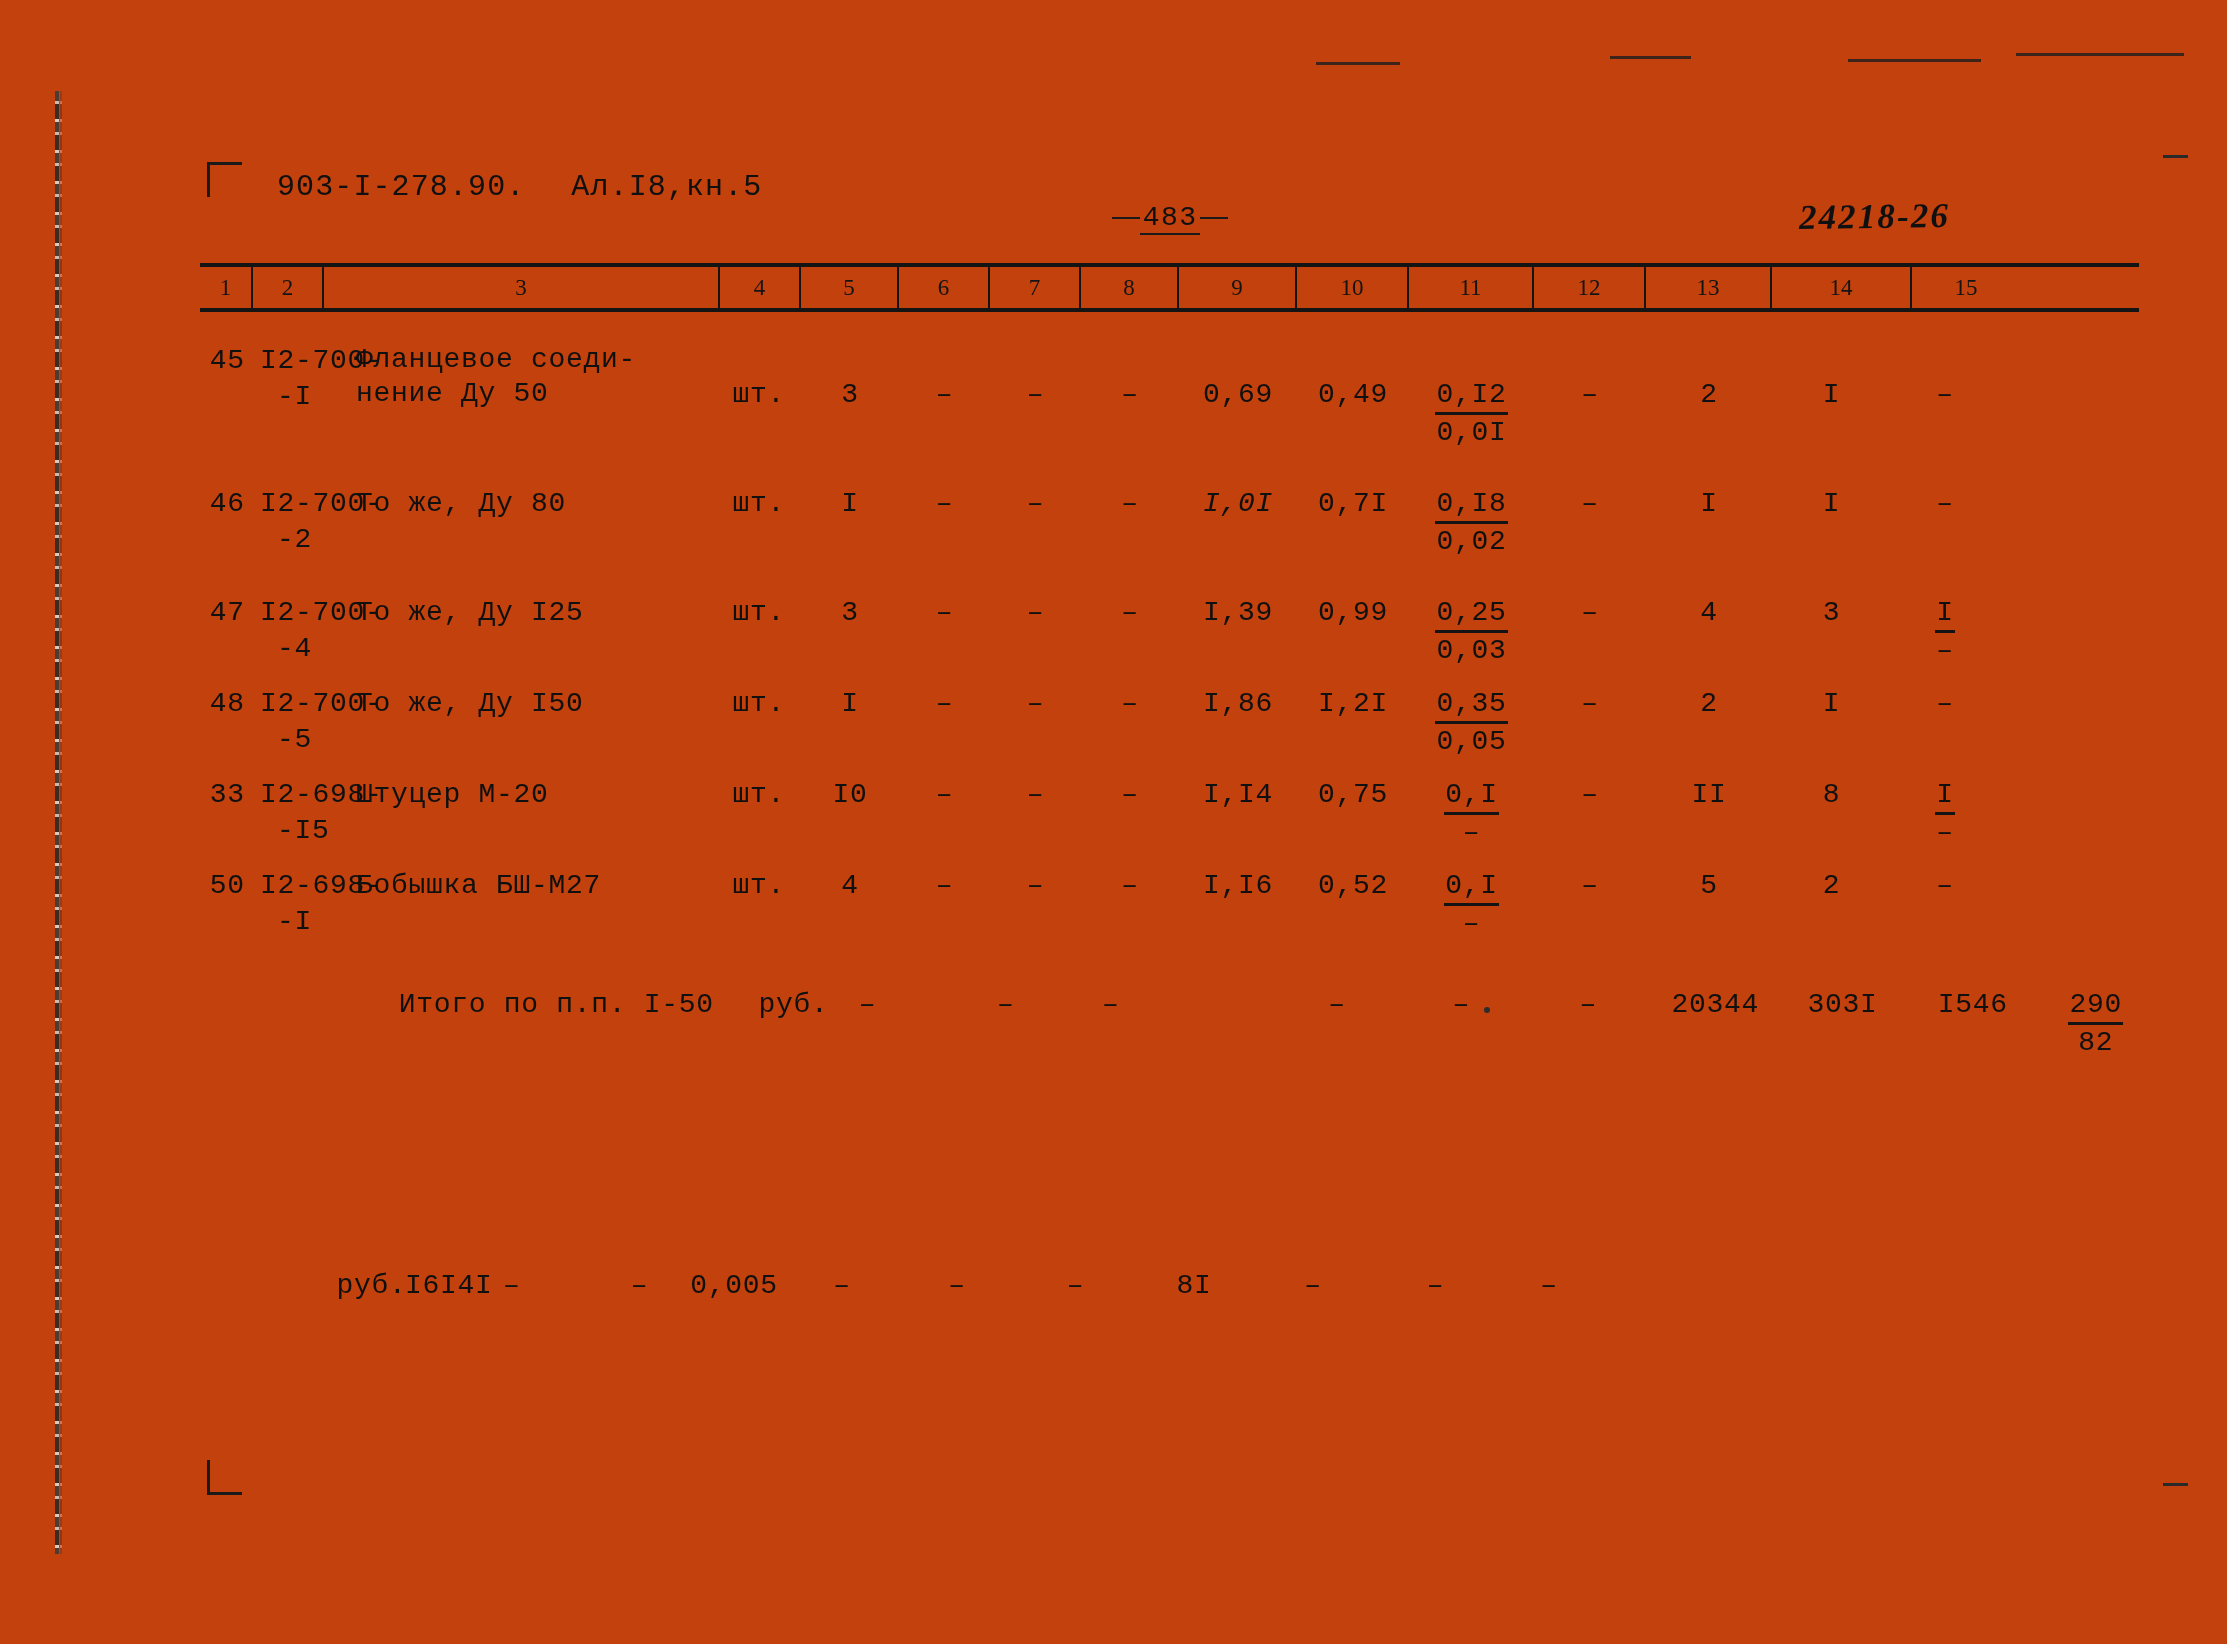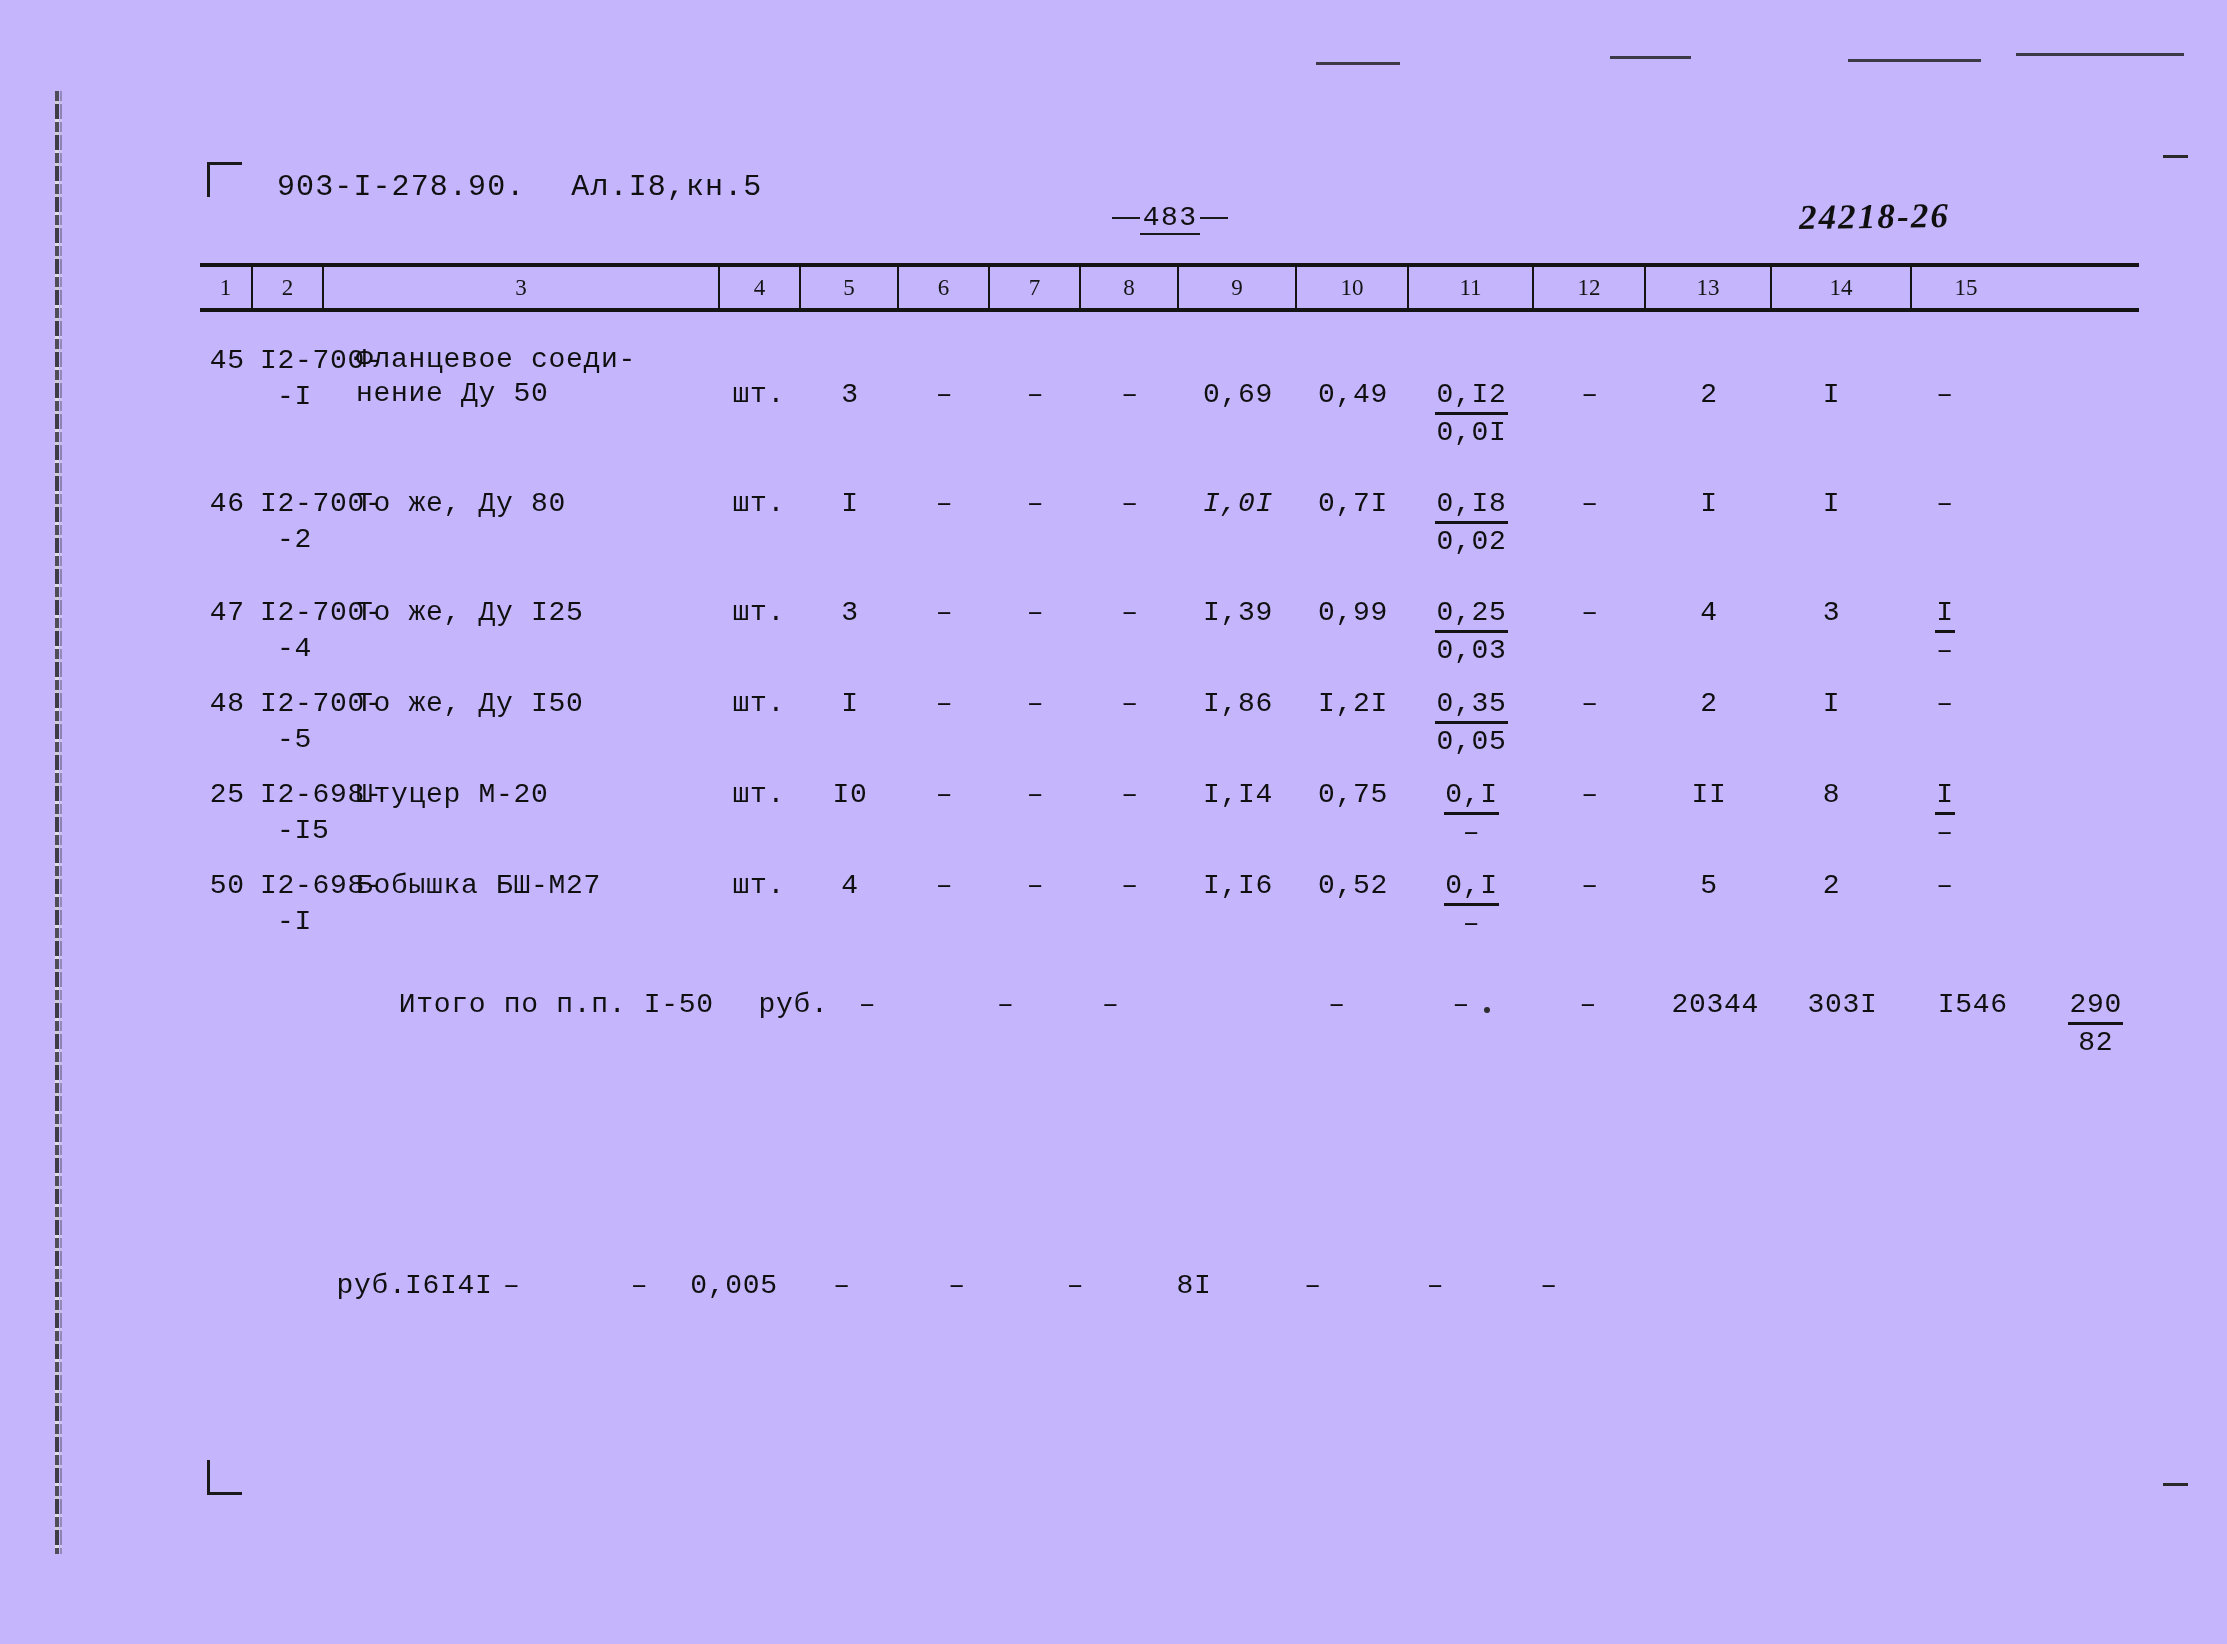--- a/index.html
+++ b/index.html
@@ -13,21 +13,21 @@
     position: relative;
     font-family: "Liberation Mono", "DejaVu Sans Mono", monospace;
     color: #101010;
     overflow: hidden;
   }
 
   
   #scan-page {
     position: absolute;
     inset: 0;
-    background: #c4b5fd;
+    background: #c2410c;
     padding-left: 32px;
   }
 
   
   .edge-strip {
     position: absolute;
     left: 55px;
     top: 91px;
     width: 3.5px;
     height: 1463px;
@@ -310,21 +310,21 @@
       <div class="cell c-val" style="width:118px;">I,86</div>
       <div class="cell c-val" style="width:112px;">I,2I</div>
       <div class="cell c-val" style="width:125px;"><span class="frac"><span class="top">0,35</span><span class="bot">0,05</span></span></div>
       <div class="cell c-val" style="width:112px;">–</div>
       <div class="cell c-val" style="width:126px;">2</div>
       <div class="cell c-val" style="width:119px;">I</div>
       <div class="cell c-val" style="width:108px;">–</div>
     </div>
 
     <div class="row" style="margin-top:18px;">
-      <div class="cell c-num" style="width:53px;">25</div>
+      <div class="cell c-num" style="width:53px;">33</div>
       <div class="cell c-code" style="width:71px;"><span>I2-698-</span><span class="code-2nd">-I5</span></div>
       <div class="cell c-name" style="width:396px;">Штуцер М-20</div>
       <div class="cell c-unit" style="width:81px;">шт.</div>
       <div class="cell c-val" style="width:98px;">I0</div>
       <div class="cell c-val" style="width:91px;">–</div>
       <div class="cell c-val" style="width:91px;">–</div>
       <div class="cell c-val" style="width:98px;">–</div>
       <div class="cell c-val" style="width:118px;">I,I4</div>
       <div class="cell c-val" style="width:112px;">0,75</div>
       <div class="cell c-val" style="width:125px;"><span class="frac"><span class="top">0,I</span><span class="bot">–</span></span></div>

